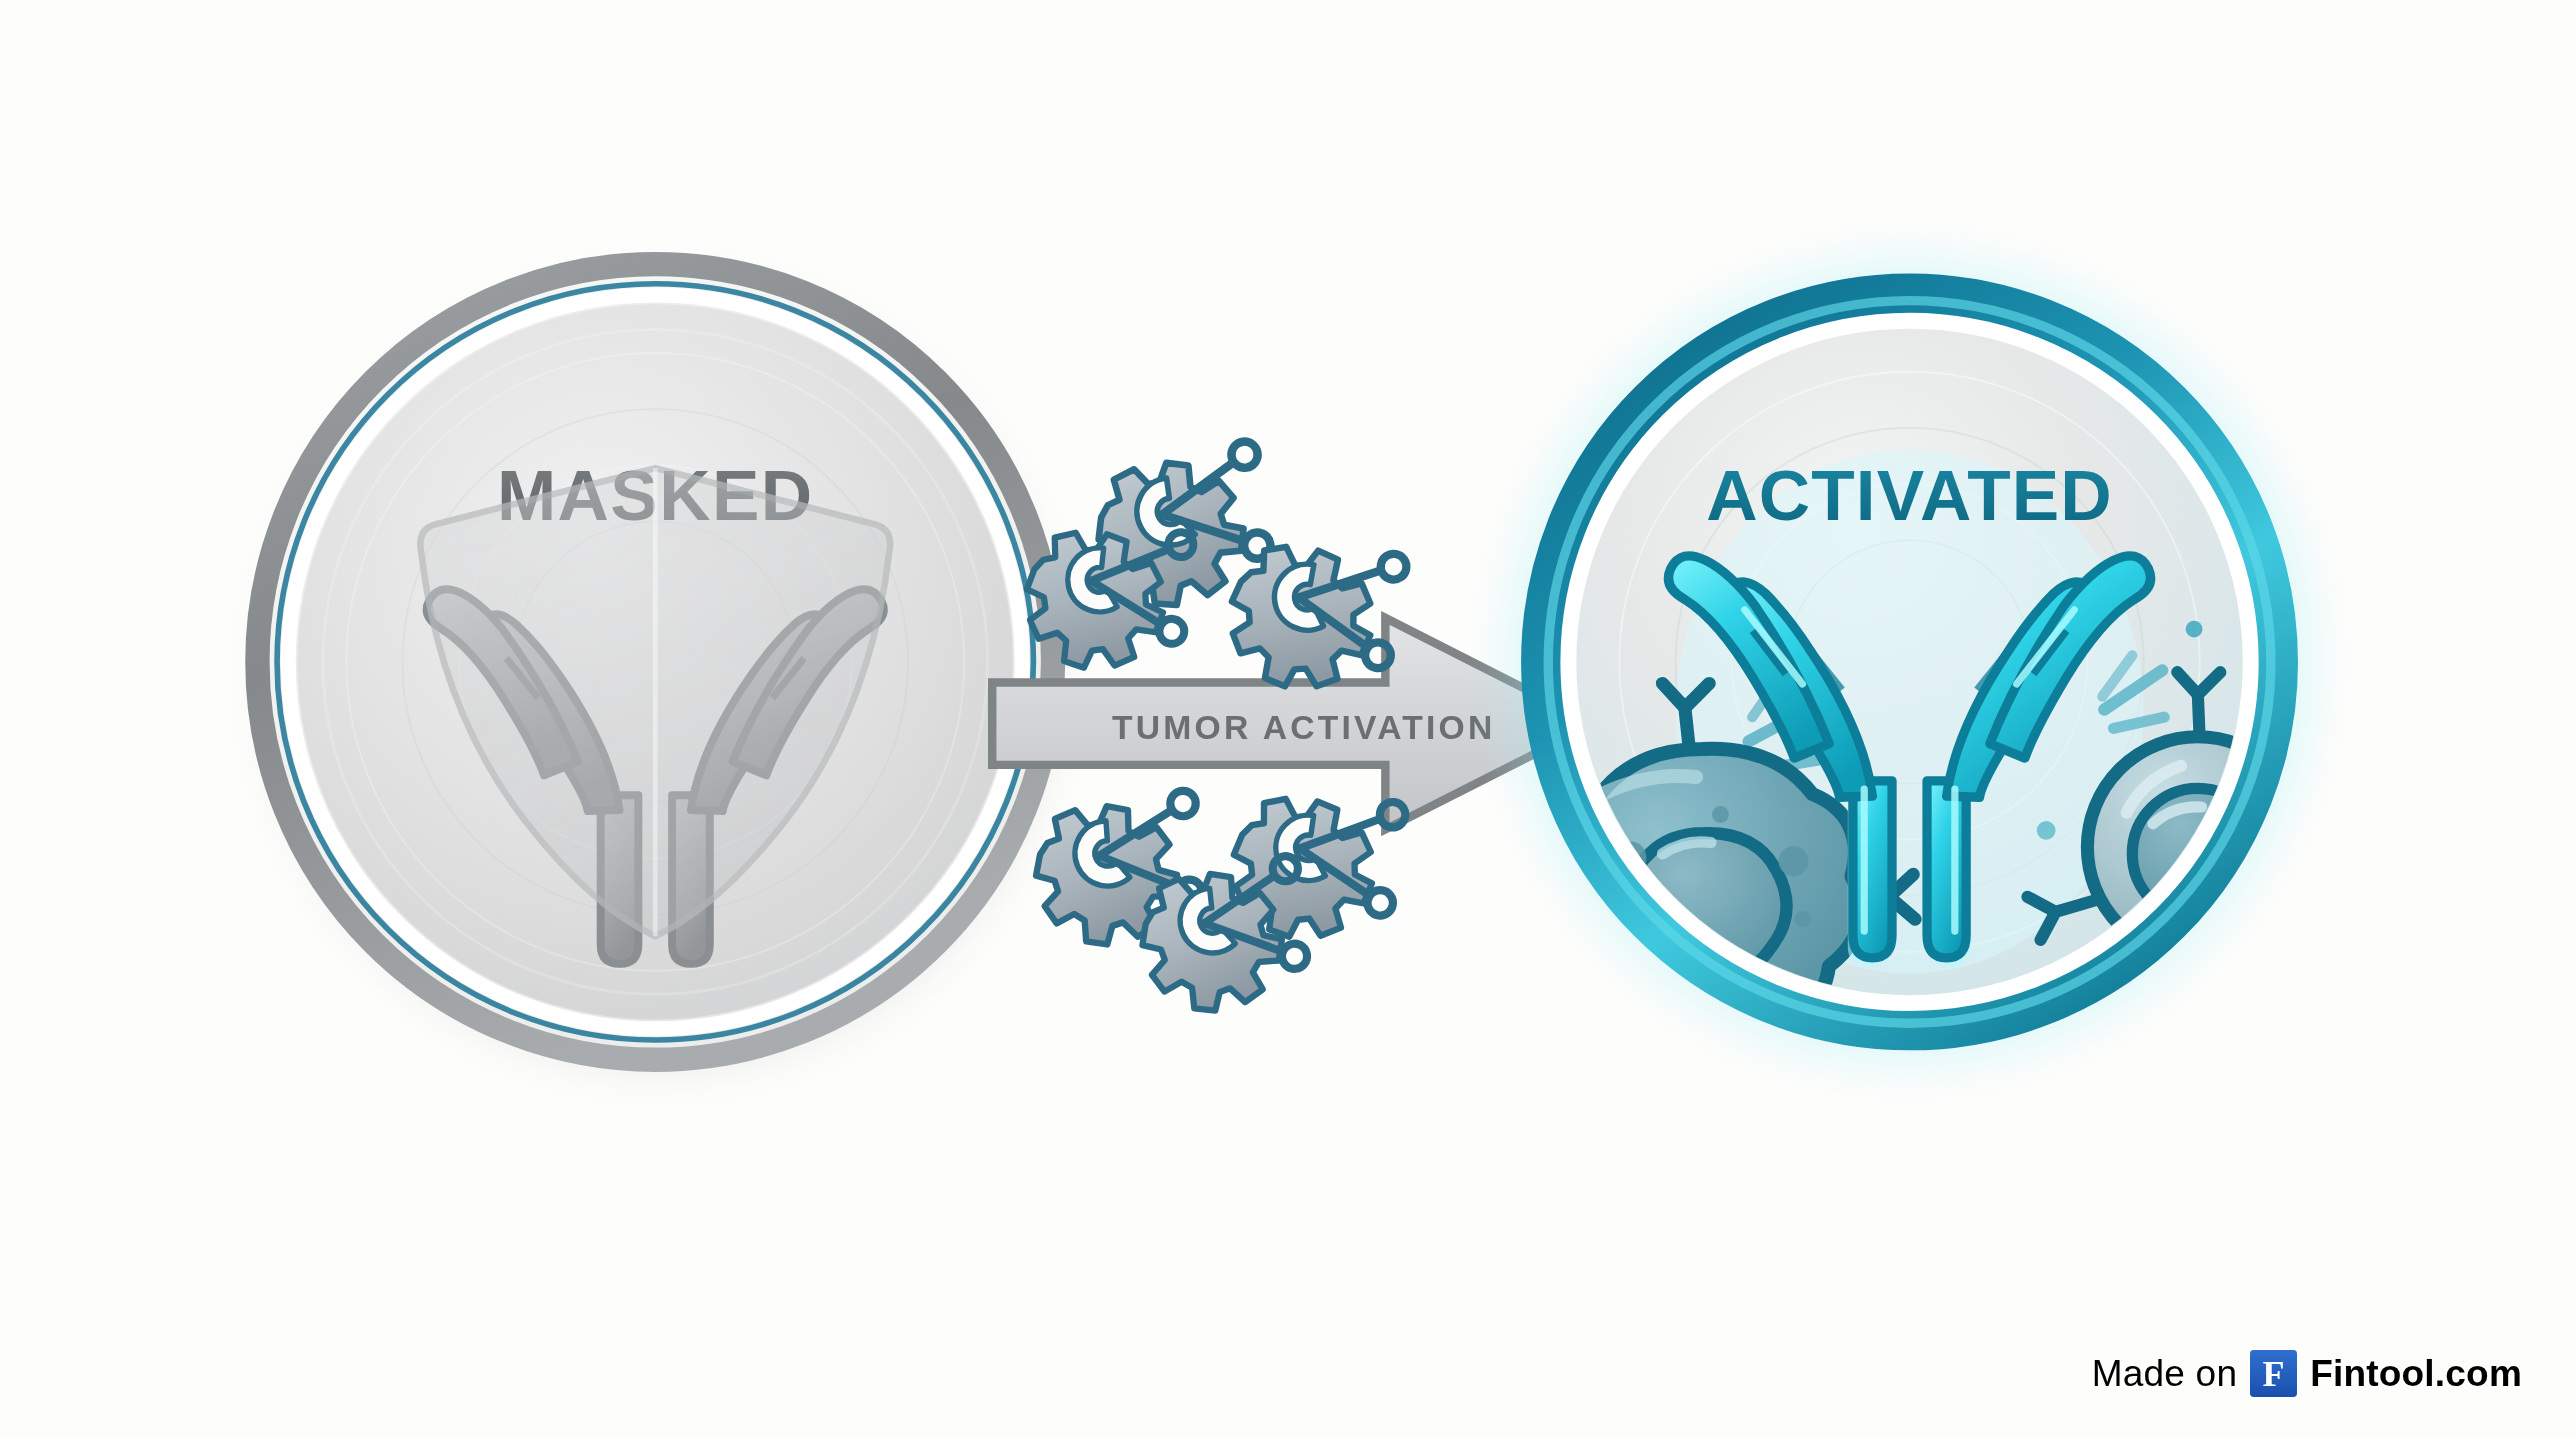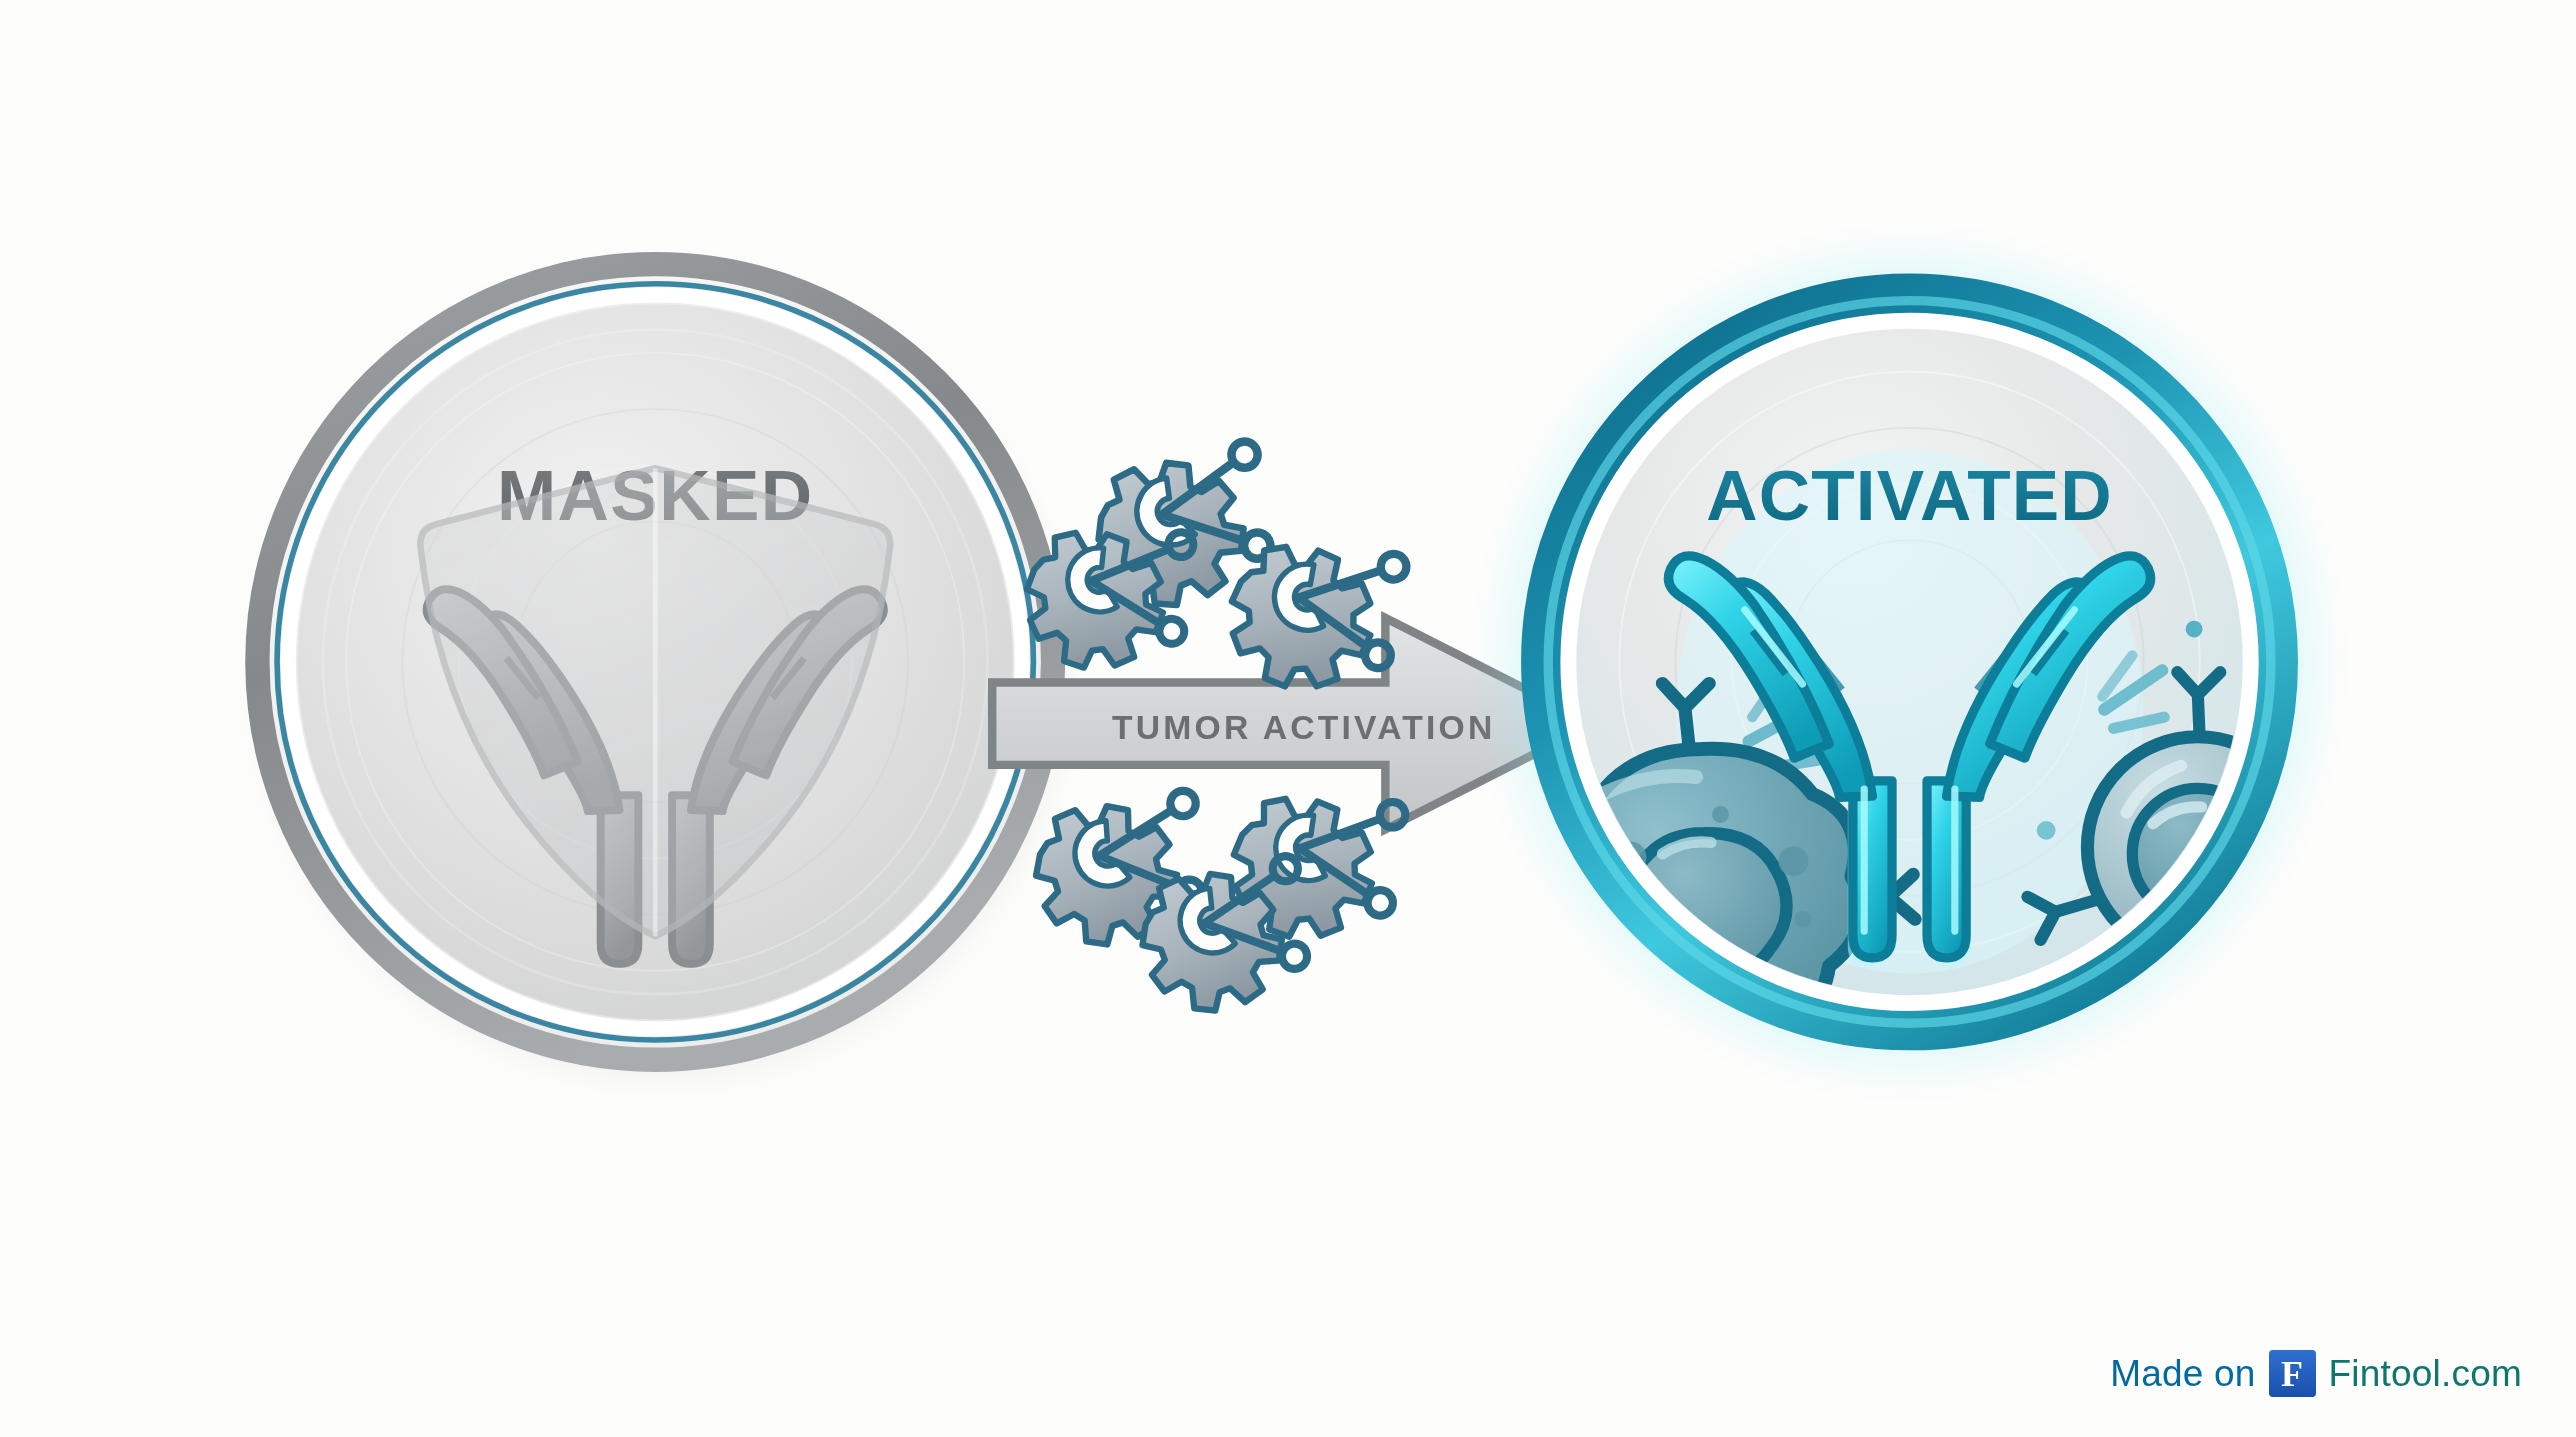--- a/index.html
+++ b/index.html
@@ -9,29 +9,29 @@
     font-family:"Liberation Sans", sans-serif;
     position:relative;
   }
   .stage{position:absolute;inset:0;border-radius:30px;}
   .svg-root{position:absolute;left:0;top:0;width:2576px;height:1438px;}
   .wm{
     position:absolute;right:54px;bottom:41px;
     display:flex;align-items:center;gap:13px;
     font-size:37px;letter-spacing:0.2px;
   }
-  .wm-made{color:#0369a1;font-weight:400;}
+  .wm-made{color:#000000;font-weight:400;}
   .wm-badge{
     width:47px;height:47px;border-radius:3.7px;
     background:linear-gradient(180deg,#2f6fd0 0%,#1a50ad 100%);
     color:#fff;font-family:"Liberation Serif", serif;font-weight:700;
     font-size:36px;display:flex;align-items:center;justify-content:center;
     line-height:1;
   }
-  .wm-site{color:#0f766e;font-weight:400;}
+  .wm-site{color:#000000;font-weight:700;}
 </style>
 </head>
 <body>
 
 <div class="stage">
 
 <svg class="svg-root" viewBox="0 0 2752 1536" xmlns="http://www.w3.org/2000/svg">
   <defs>
     <radialGradient id="gMaskFace" cx="42%" cy="34%" r="78%">
       <stop offset="0%" stop-color="#f2f2f2"></stop>

